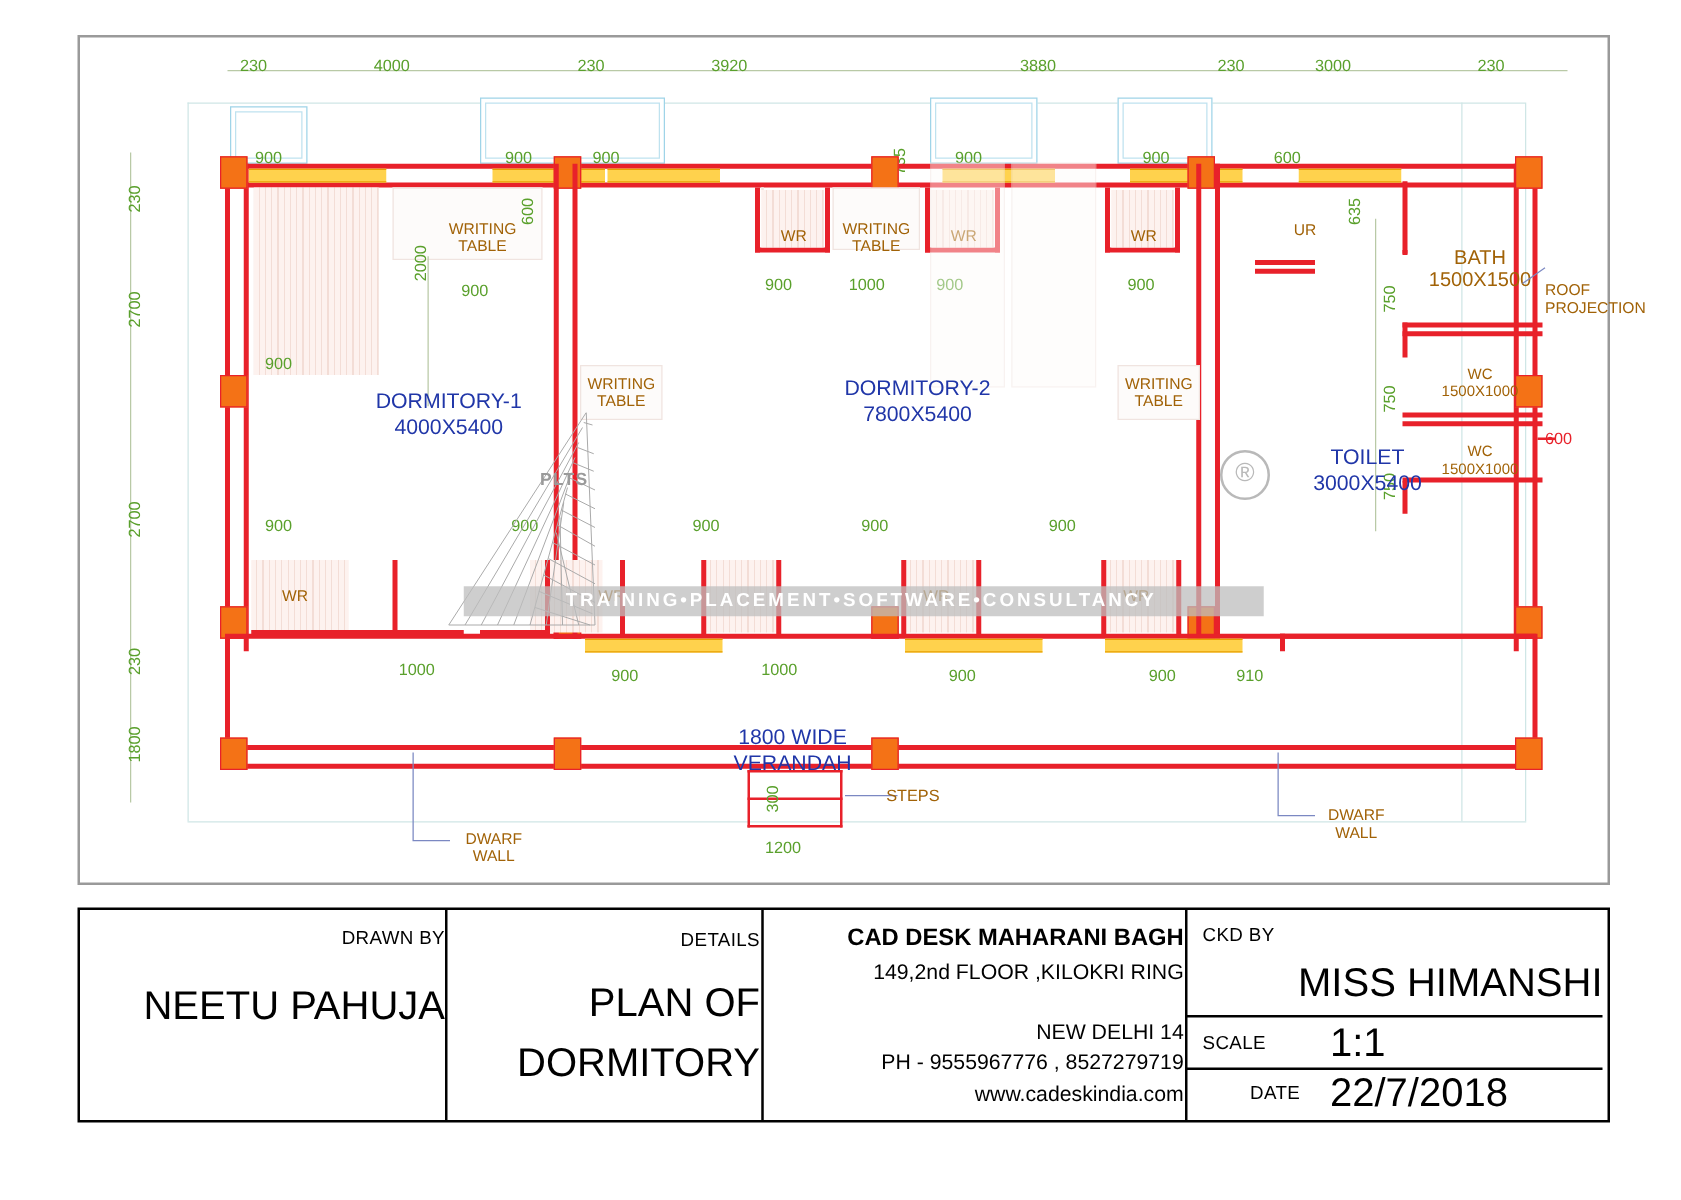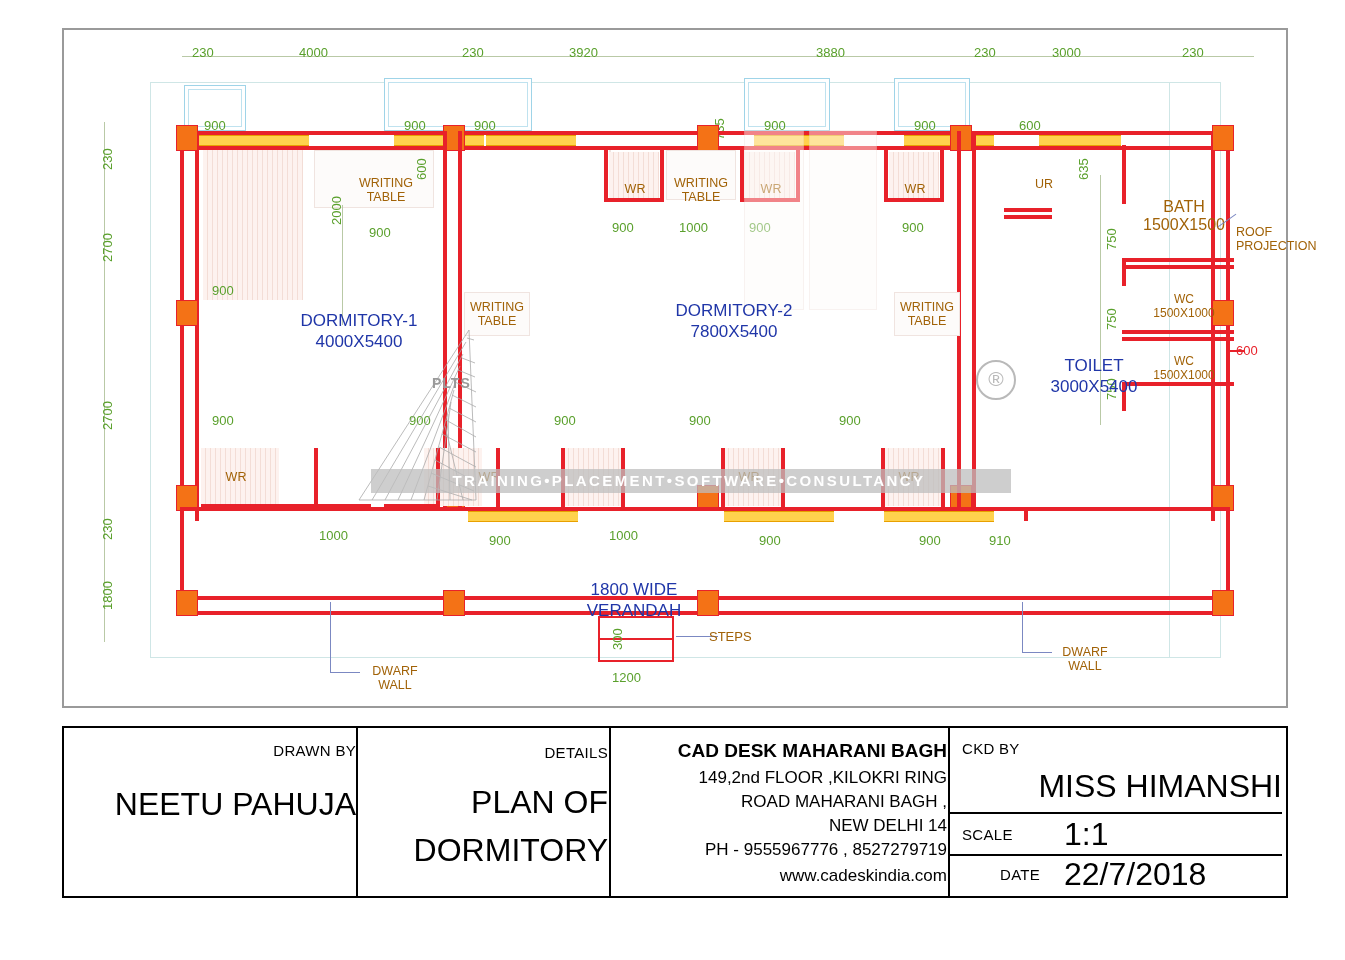--- a/index.html
+++ b/index.html
@@ -390,21 +390,20 @@
 
     <div class="tb-cell tb-small" style="left:0;top:14px;width:292px;">DRAWN BY</div>
     <div class="tb-cell tb-big" style="left:0;top:58px;width:292px;">NEETU PAHUJA</div>
 
     <div class="tb-cell tb-small" style="left:294px;top:16px;width:250px;">DETAILS</div>
     <div class="tb-cell tb-big" style="left:294px;top:56px;width:250px;">PLAN OF</div>
     <div class="tb-cell tb-big" style="left:294px;top:104px;width:250px;">DORMITORY</div>
 
     <div class="tb-cell tb-mid" style="left:547px;top:12px;width:336px;">CAD DESK MAHARANI BAGH</div>
     <div class="tb-cell tb-addr" style="left:547px;top:38px;width:336px;">149,2nd FLOOR ,KILOKRI RING</div>
-    <div class="tb-cell tb-addr" style="left:547px;top:62px;width:336px;">ROAD MAHARANI BAGH ,</div>
     <div class="tb-cell tb-addr" style="left:547px;top:86px;width:336px;">NEW DELHI 14</div>
     <div class="tb-cell tb-addr" style="left:547px;top:110px;width:336px;">PH - 9555967776 , 8527279719</div>
     <div class="tb-cell tb-addr" style="left:547px;top:136px;width:336px;">www.cadeskindia.com</div>
 
     <div class="tb-cell tb-small" style="left:898px;top:12px;width:200px;text-align:left;">CKD BY</div>
     <div class="tb-cell tb-big" style="left:884px;top:40px;width:334px;">MISS HIMANSHI</div>
 
     <div class="tb-cell tb-small" style="left:898px;top:98px;width:90px;text-align:left;">SCALE</div>
     <div class="tb-cell tb-big" style="left:1000px;top:88px;width:160px;text-align:left;">1:1</div>
 

